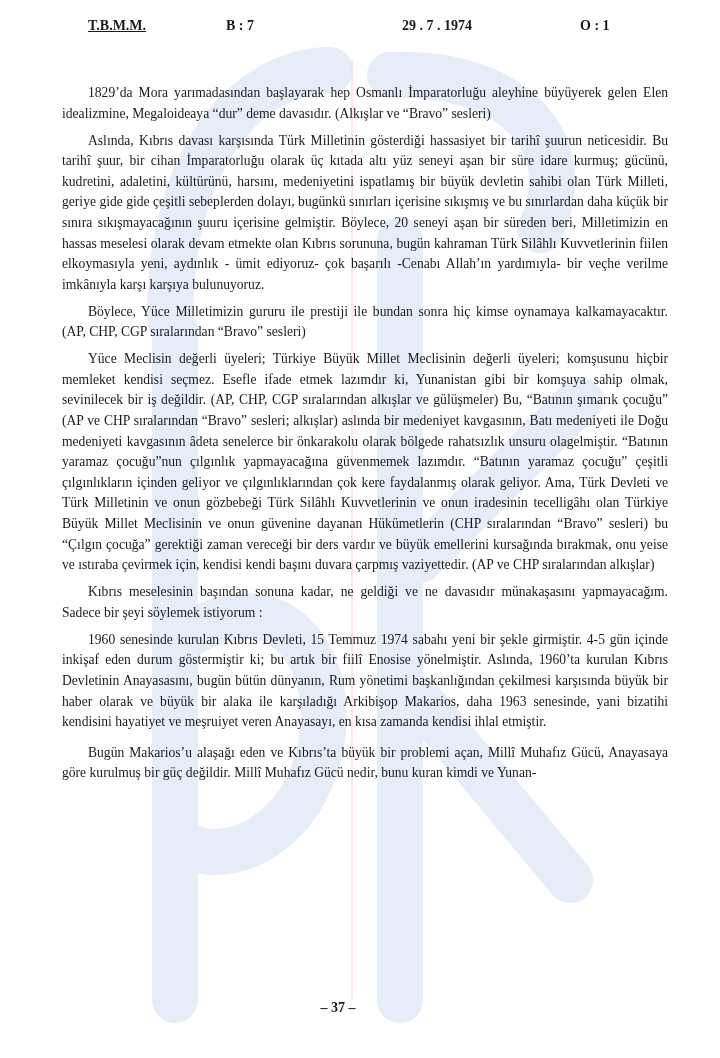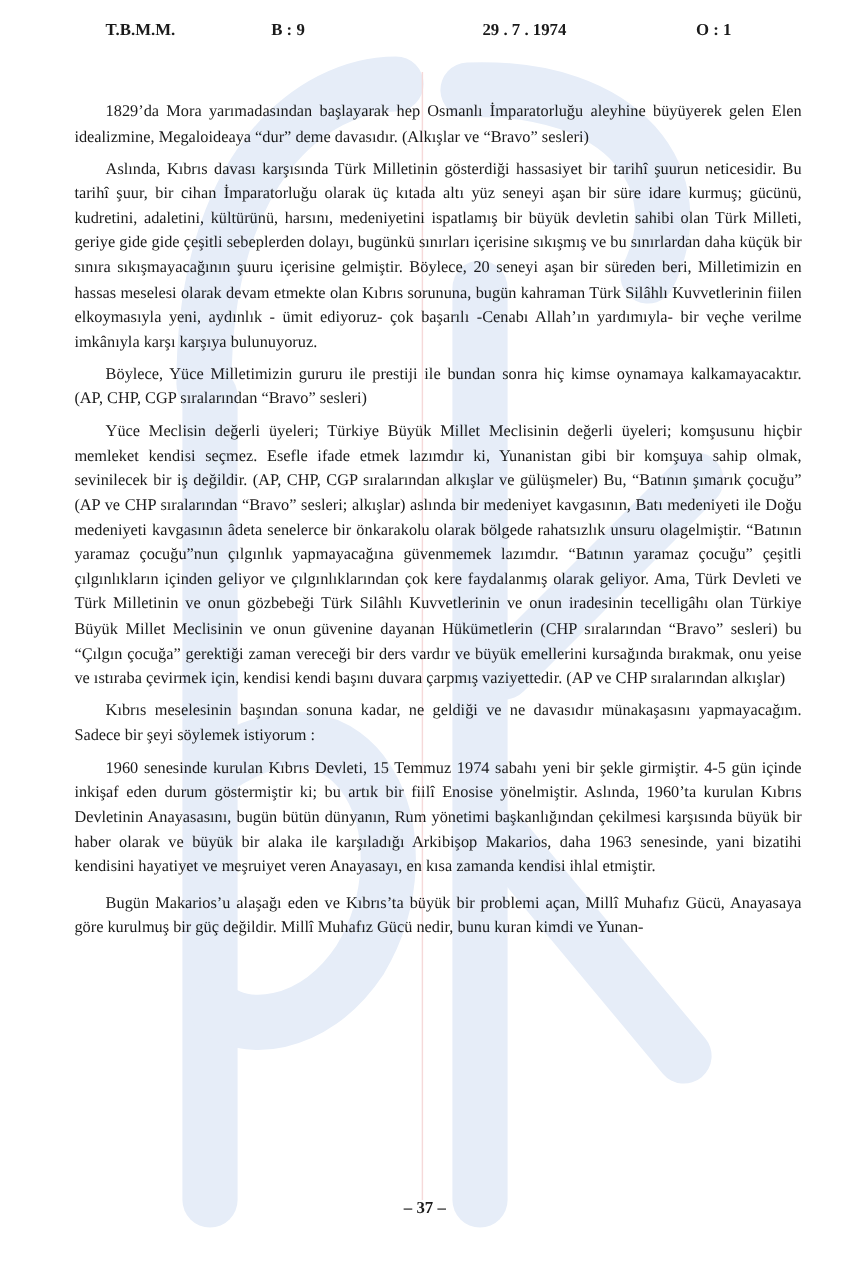--- a/index.html
+++ b/index.html
@@ -3,28 +3,28 @@
 <meta charset="utf-8">
 <style>
   html, body { margin: 0; padding: 0; background: #ffffff; }
   body { width: 720px; height: 1058px; position: relative; overflow: hidden;
          font-family: "Liberation Serif", "DejaVu Serif", serif; color: #1a1a1a; }
   .watermark { position: absolute; left: 0; top: 0; width: 720px; height: 1058px; z-index: 0; pointer-events: none; }
   .page { position: absolute; left: 0; top: 0; width: 720px; height: 1058px; z-index: 1; }
   .header { position: absolute; top: 18px; left: 0; width: 720px; height: 20px;
             font-weight: bold; font-size: 14px; }
   .header span { position: absolute; top: 0; white-space: nowrap; }
-  .h-left { left: 88px; }
+  .h-left { left: 88px; text-decoration: underline; }
   .h-b { left: 226px; }
   .h-date { left: 402px; }
   .h-o { left: 552px; margin-left: 28px; }
   .body-text { position: absolute; left: 62px; top: 83px; width: 606px;
                font-size: 13.6px; line-height: 20.6px; text-align: justify; }
   .body-text p { margin: 0 0 6.4px 0; text-indent: 26px; }
-  .footer { position: absolute; top: 1000px; left: 16px; width: 676px; text-align: center;
+  .footer { position: absolute; top: 1000px; left: 0; width: 676px; text-align: center;
             font-weight: bold; font-size: 14px; }
 </style>
 </head>
 <body>
 
 <svg class="watermark" viewBox="0 0 720 1058" xmlns="http://www.w3.org/2000/svg">
   <g fill="none" stroke="#e6edf8" stroke-width="46" stroke-linecap="round">
     <path d="M 170 320 C 170 140, 260 70, 330 70"></path>
     <path d="M 390 75 C 520 70, 580 150, 540 230"></path>
     <path d="M 175 330 L 175 1000"></path>
@@ -32,21 +32,21 @@
     <path d="M 420 560 L 580 400"></path>
     <path d="M 420 700 L 570 880"></path>
     <path d="M 180 640 C 300 560, 360 700, 300 800 C 260 860, 200 860, 180 840"></path>
   </g>
   <line x1="352" y1="60" x2="352" y2="1000" stroke="#f6d9d9" stroke-width="1.2"></line>
 </svg>
 
 <div class="page">
   <div class="header">
     <span class="h-left">T.B.M.M.</span>
-    <span class="h-b">B : 9</span>
+    <span class="h-b">B : 7</span>
     <span class="h-date">29 . 7 . 1974</span>
     <span class="h-o">O : 1</span>
   </div>
 
   <div class="body-text">
     <p>1829’da Mora yarımadasından başlayarak  hep Osmanlı İmparatorluğu aleyhine büyüyerek gelen Elen idealizmine, Megaloideaya “dur” deme davasıdır. (Alkışlar ve “Bravo” sesleri)</p>
     <p>Aslında, Kıbrıs davası karşısında Türk Milletinin gösterdiği hassasiyet bir tarihî şuurun neticesidir. Bu tarihî şuur, bir cihan İmparatorluğu olarak üç kıtada altı yüz seneyi aşan bir süre idare kurmuş; gücünü, kudretini, adaletini, kültürünü, harsını, medeniyetini ispatlamış bir büyük devletin sahibi olan Türk Milleti, geriye gide gide çeşitli sebeplerden dolayı, bugünkü sınırları içerisine sıkışmış ve bu sınırlardan daha küçük bir sınıra sıkışmayacağının şuuru içerisine gelmiştir. Böylece, 20 seneyi aşan bir süreden beri, Milletimizin en hassas meselesi olarak devam etmekte olan Kıbrıs sorununa, bugün kahraman Türk Silâhlı Kuvvetlerinin fiilen elkoymasıyla yeni, aydınlık - ümit ediyoruz- çok başarılı -Cenabı Allah’ın yardımıyla- bir veçhe verilme imkânıyla karşı karşıya bulunuyoruz.</p>
     <p>Böylece, Yüce Milletimizin gururu ile prestiji ile bundan sonra hiç kimse oynamaya kalkamayacaktır. (AP, CHP, CGP sıralarından “Bravo” sesleri)</p>
     <p>Yüce Meclisin değerli üyeleri; Türkiye Büyük Millet Meclisinin değerli üyeleri; komşusunu hiçbir memleket kendisi seçmez. Esefle ifade etmek lazımdır ki, Yunanistan gibi bir komşuya sahip olmak, sevinilecek bir iş değildir. (AP, CHP, CGP sıralarından alkışlar ve gülüşmeler) Bu, “Batının şımarık çocuğu” (AP ve CHP sıralarından “Bravo” sesleri; alkışlar) aslında bir medeniyet kavgasının, Batı medeniyeti ile Doğu medeniyeti kavgasının âdeta senelerce bir önkarakolu olarak bölgede rahatsızlık unsuru olagelmiştir. “Batının yaramaz çocuğu”nun çılgınlık yapmayacağına güvenmemek lazımdır. “Batının yaramaz çocuğu” çeşitli çılgınlıkların içinden geliyor ve çılgınlıklarından çok kere faydalanmış olarak geliyor. Ama, Türk Devleti ve Türk Milletinin ve onun gözbebeği Türk Silâhlı Kuvvetlerinin ve onun iradesinin tecelligâhı olan Türkiye Büyük Millet Meclisinin ve onun güvenine dayanan Hükümetlerin (CHP sıralarından “Bravo” sesleri) bu “Çılgın çocuğa” gerektiği zaman vereceği bir ders vardır ve büyük emellerini kursağında bırakmak, onu yeise ve ıstıraba  çevirmek için, kendisi kendi başını duvara çarpmış vaziyettedir. (AP ve CHP  sıralarından alkışlar)</p>
     <p>Kıbrıs meselesinin başından sonuna kadar, ne geldiği ve ne davasıdır münakaşasını yapmayacağım. Sadece bir şeyi söylemek istiyorum :</p>

